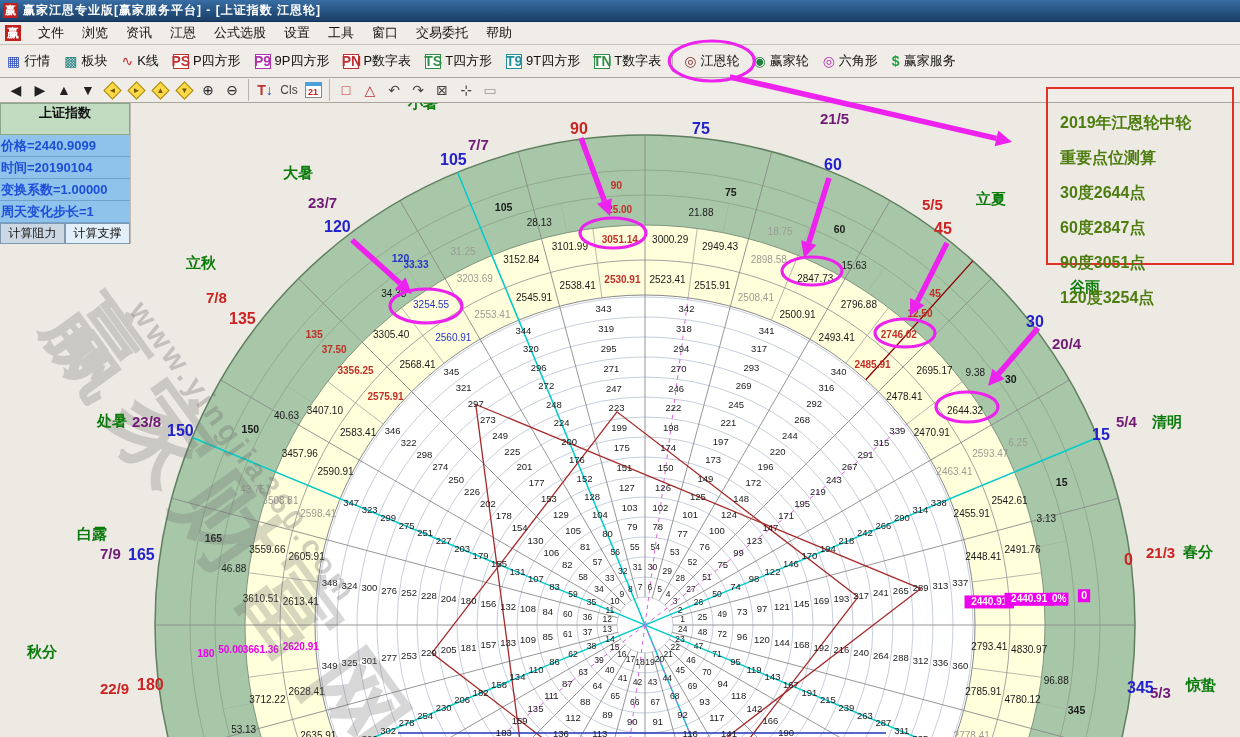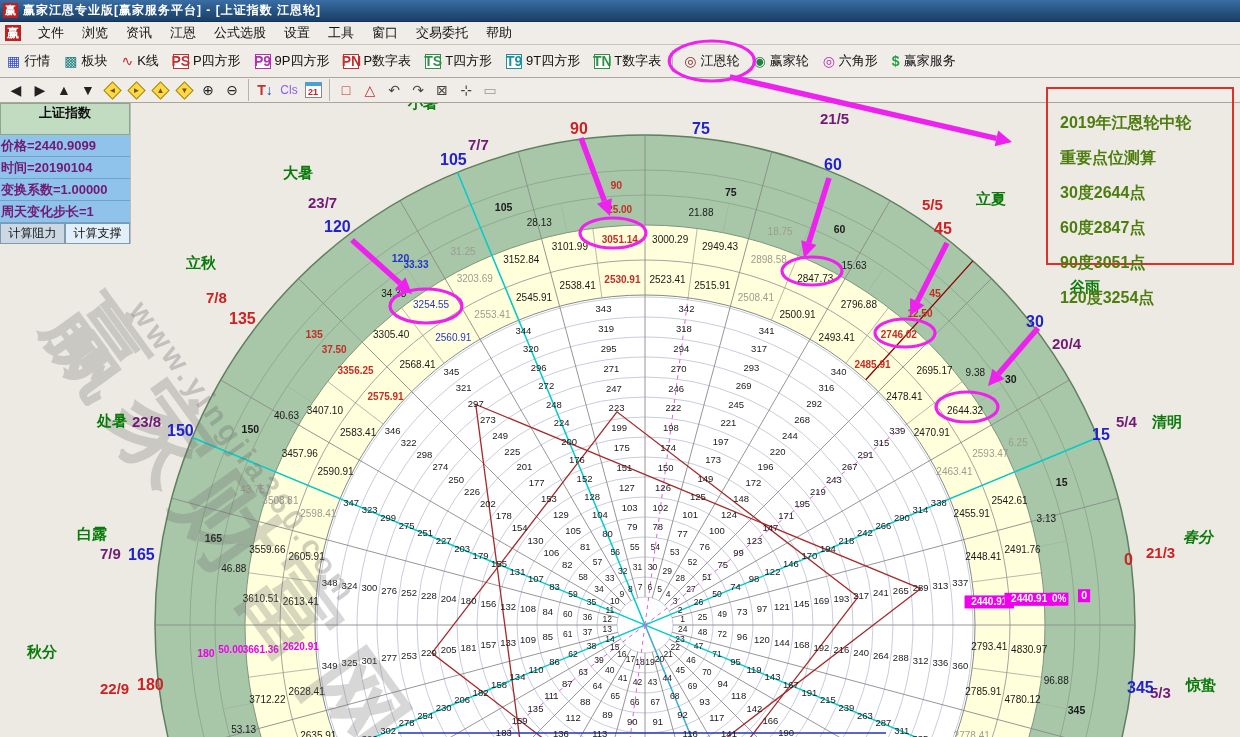--- a/index.html
+++ b/index.html
@@ -31,21 +31,21 @@
   .dia{width:11px;height:11px;background:#FFD84A;border:1px solid #A08A18;transform:rotate(45deg);
     display:flex;align-items:center;justify-content:center;}
   .dia span{transform:rotate(-45deg);font-size:8px;color:#705800;font-weight:bold;line-height:8px;}
   .cal{width:17px;height:16px;border:1px solid #888;background:#fff;font-size:9px;font-weight:bold;color:#C02020;
     display:flex;align-items:center;justify-content:center;border-top:4px solid #4AA0D8;box-sizing:border-box;}
   
   #panel{position:absolute;left:0;top:103px;width:130px;z-index:4;background:#EDEAE4;border-right:1px solid #C0BCB4;}
   #panel .hdr{height:32px;background:#C2DCC2;border:1px solid #8AA88A;box-sizing:border-box;
     font-size:13px;font-weight:bold;color:#111;text-align:center;line-height:17px;}
   #panel .row{height:22px;background:#8FC3EC;border-bottom:1px solid #6FA3CC;box-sizing:border-box;
-    font-size:13px;font-weight:bold;color:#701a75;line-height:21px;padding-left:1px;white-space:nowrap;overflow:hidden;}
+    font-size:13px;font-weight:bold;color:#1d4ed8;line-height:21px;padding-left:1px;white-space:nowrap;overflow:hidden;}
   #panel .btns{display:flex;}
   #panel .btns button{flex:1;height:21px;font-size:12px;font-family:inherit;color:#111;
     border:1px solid #8098B0;background:#CBD7E3;padding:0;}
   #panel .btns button:last-child{background:#E2EEF8;}
   
   svg{position:absolute;left:0;top:0;}
   #wheelsvg{z-index:1;}
   #overlaysvg{z-index:8;pointer-events:none;}
   .wlabel{position:absolute;z-index:3;font-weight:bold;white-space:nowrap;}
   .season{color:#0A7A0A;font-size:15px;}
@@ -666,21 +666,21 @@
         <span>▼</span>
       </span>
     </div>
     <div class="tb2-btn" style="color: rgb(34, 34, 34);">⊕</div>
     <div class="tb2-btn" style="color: rgb(34, 34, 34);">⊖</div>
     <div class="tb-sep"></div>
     <div class="tb2-btn">
       <span style="color:#C03030;font-weight:bold">T</span>
       <span style="color:#2040C0">↓</span>
     </div>
-    <div class="tb2-btn" style="color: #8b5cf6; font-size: 12px;">Cls</div>
+    <div class="tb2-btn" style="color: #404040; font-size: 12px;">Cls</div>
     <div class="tb2-btn">
       <span class="cal">21</span>
     </div>
     <div class="tb-sep"></div>
     <div class="tb2-btn" style="color: rgb(192, 48, 48);">□</div>
     <div class="tb2-btn" style="color: rgb(192, 48, 48);">△</div>
     <div class="tb2-btn" style="color: rgb(68, 68, 68);">↶</div>
     <div class="tb2-btn" style="color: rgb(68, 68, 68);">↷</div>
     <div class="tb2-btn" style="color: rgb(68, 68, 68);">⊠</div>
     <div class="tb2-btn" style="color: rgb(68, 68, 68);">⊹</div>
@@ -727,21 +727,21 @@
     <div class="wlabel deg-blue" style="left: 128px; top: 546px;">165</div>
     <div class="wlabel season" style="left: 27px; top: 643px;">秋分</div>
     <div class="wlabel date-red" style="left: 100px; top: 680px;">22/9</div>
     <div class="wlabel deg-red" style="left: 137px; top: 676px;">180</div>
     <div class="wlabel season" style="left: 1070px; top: 278px;">谷雨</div>
     <div class="wlabel date" style="left: 1052px; top: 295px; margin-top: 40px;">20/4</div>
     <div class="wlabel deg-blue" style="left: 1026px; top: 313px;">30</div>
     <div class="wlabel season" style="left: 1152px; top: 413px;">清明</div>
     <div class="wlabel date" style="left: 1116px; top: 413px;">5/4</div>
     <div class="wlabel deg-blue" style="left: 1092px; top: 426px;">15</div>
-    <div class="wlabel season" style="left: 1183px; top: 528px; font-style: italic;">春分</div>
+    <div class="wlabel season" style="left: 1183px; top: 543px;">春分</div>
     <div class="wlabel date-red" style="left: 1146px; top: 544px;">21/3</div>
     <div class="wlabel deg-red" style="left: 1124px; top: 551px;">0</div>
     <div class="wlabel season" style="left: 1186px; top: 676px;">惊蛰</div>
     <div class="wlabel date" style="left: 1150px; top: 684px;">5/3</div>
     <div class="wlabel deg-blue" style="left: 1127px; top: 679px;">345</div>
   </div>
 
 <div id="redbox">
     <div>2019年江恩轮中轮</div>
     <div>重要点位测算</div>

